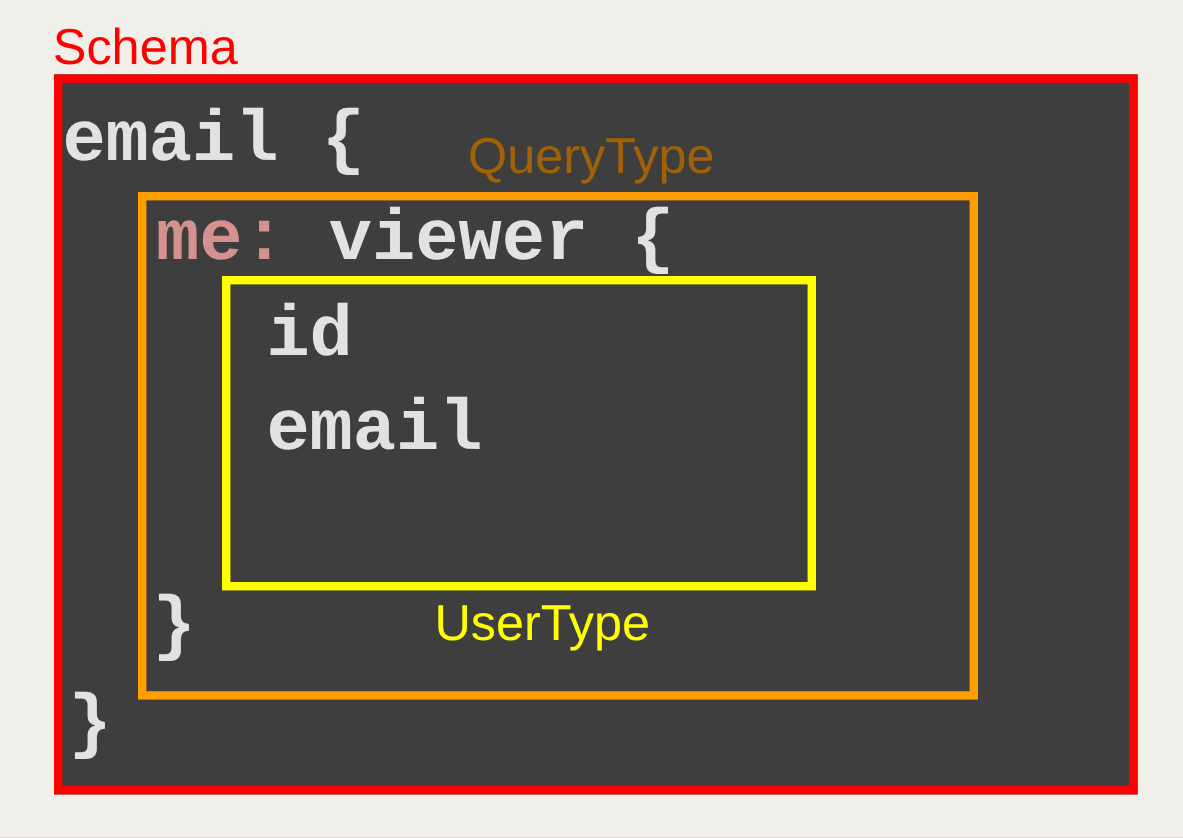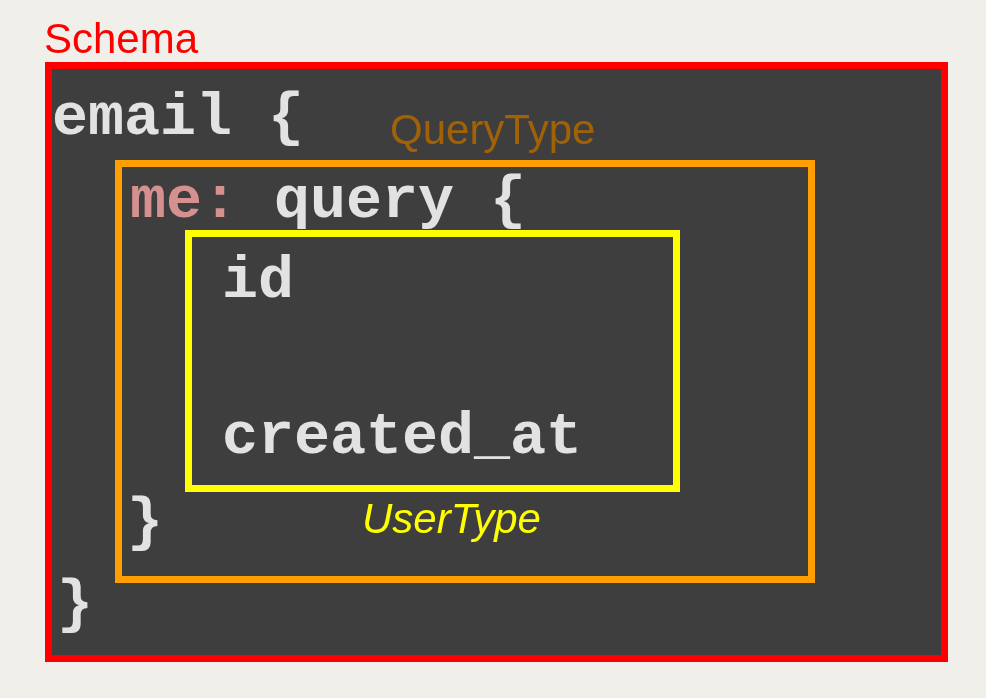--- a/index.html
+++ b/index.html
@@ -51,46 +51,46 @@
     background: transparent;
   }
   #query-open     { left: 52px;  top: 88px;  }
   #querytype-label{ left: 390px; top: 109px; color: #a16207; }
   #me-viewer      { left: 130px; top: 171px; }
   #me-viewer .me  { color: #D59090; }
   #field-id       { left: 222px; top: 251px; text-align: center; }
   #field-email    { left: 222px; top: 329px; }
   #field-created  { left: 222px; top: 407px; }
   #viewer-close   { left: 127px; top: 493px; }
-  #usertype-label { left: 362px; top: 498px; color: #FFFF00; font-style: italic; }
+  #usertype-label { left: 362px; top: 498px; color: #FFFF00; }
   #query-close    { left: 57px;  top: 575px; }
 </style>
 </head>
 <body>
 
 <div class="canvas">
 
   <div class="abs label" id="schema-label">Schema</div>
 
   <div class="abs" id="schema-box"></div>
 
   <div class="abs" id="querytype-box"></div>
 
   <div class="abs" id="usertype-box"></div>
 
   <div class="abs code" id="query-open">email {</div>
 
   <div class="abs label" id="querytype-label">QueryType</div>
 
-  <div class="abs code" id="me-viewer"><span class="me">me:</span><span> query {</span></div>
+  <div class="abs code" id="me-viewer"><span class="me">me:</span><span> viewer {</span></div>
 
   <div class="abs code" id="field-id">id</div>
 
+  <div class="abs code" id="field-email">email</div>
 
-  <div class="abs code" id="field-created">created_at</div>
 
   <div class="abs code" id="viewer-close">}</div>
 
   <div class="abs label" id="usertype-label">UserType</div>
 
   <div class="abs code" id="query-close">}</div>
 
 </div>
 
 </body></html>

